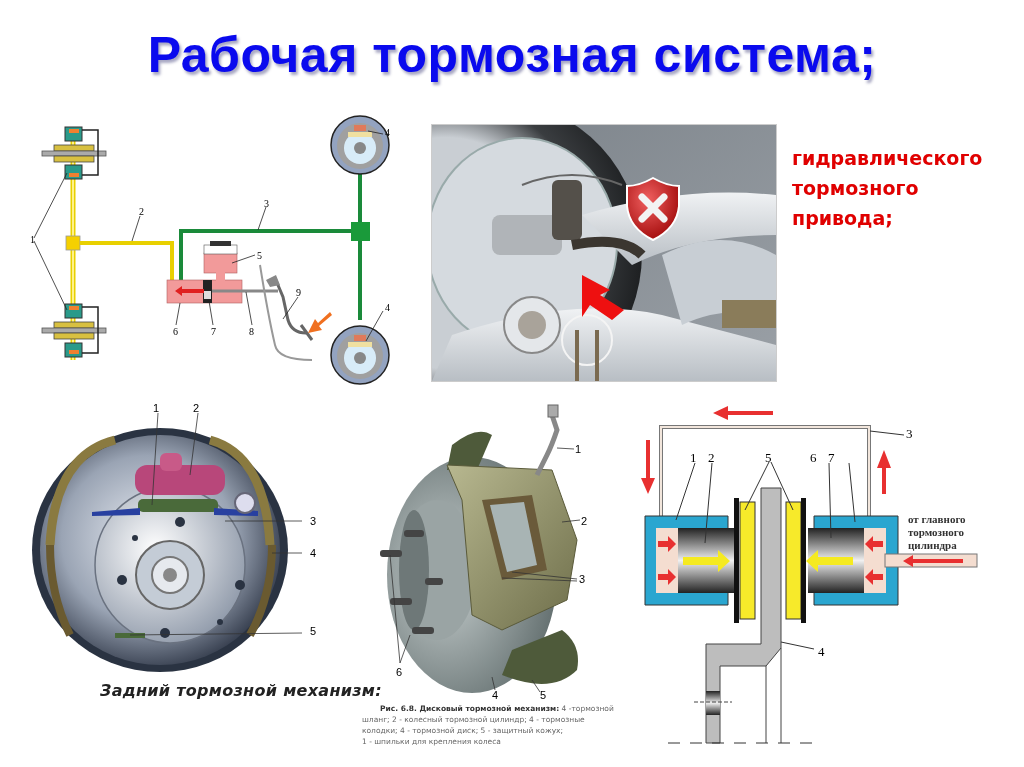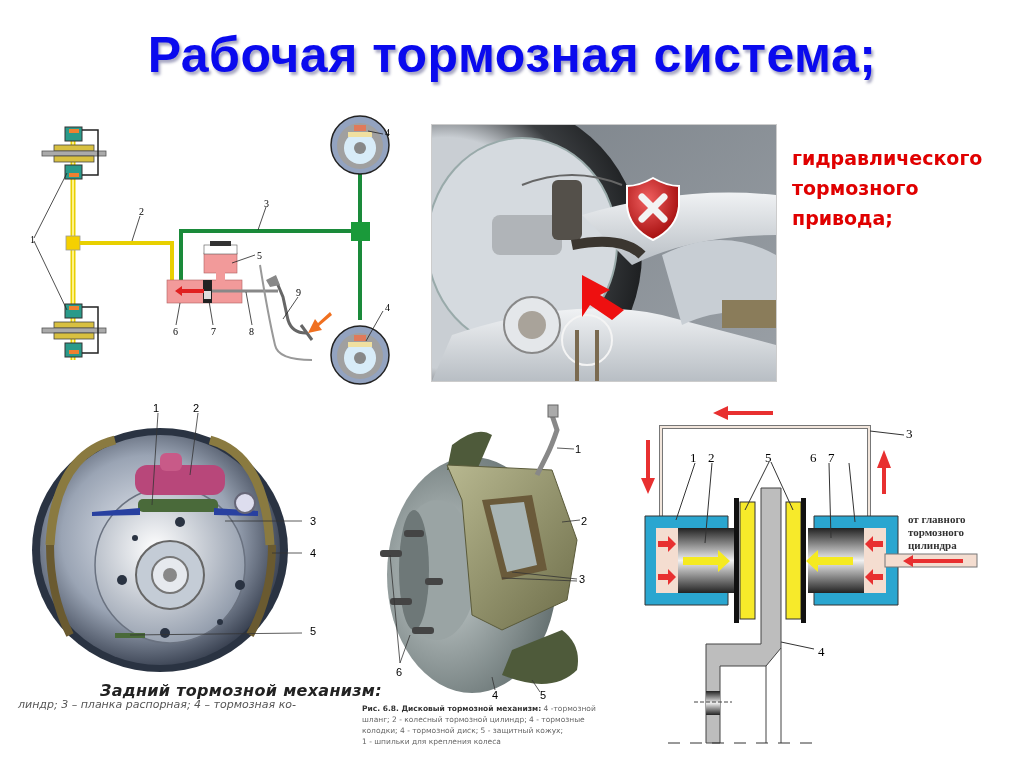--- a/index.html
+++ b/index.html
@@ -7,21 +7,21 @@
   .slide-title{position:absolute;left:0;top:26px;width:1024px;text-align:center;font-family:"Liberation Sans",sans-serif;font-weight:bold;font-size:50px;color:#0a0aee;letter-spacing:0.5px;text-shadow:2px 3px 3px rgba(0,0,80,0.35);}
   .panel{position:absolute;}
   .side-note{position:absolute;left:792px;top:143px;width:230px;font-family:"DejaVu Sans",sans-serif;font-weight:bold;font-size:19px;line-height:30px;color:#e00000;}
   .side-note span{display:block;white-space:nowrap;}
   svg text{font-family:"Liberation Serif",serif;}
   .cap1-title{position:absolute;left:100px;top:681px;font-family:"DejaVu Sans",sans-serif;font-weight:bold;font-style:italic;font-size:16px;color:#222;white-space:nowrap;letter-spacing:0.3px;}
   .cap1-body{position:absolute;left:18px;top:697px;width:320px;font-family:"DejaVu Sans",sans-serif;font-style:italic;font-size:11px;line-height:15px;color:#555;}
   .cap1-body span{display:block;white-space:nowrap;}
   .cap2{position:absolute;left:362px;top:703px;width:262px;font-family:"DejaVu Sans",sans-serif;font-size:7.5px;line-height:11px;color:#666;}
   .cap2 span{display:block;white-space:nowrap;}
-  .cap2 b{color:#333;}
+  .cap2 b{color:#333;margin-left:18px;}
   .photo{position:absolute;left:431px;top:124px;width:344px;height:256px;overflow:hidden;border:1px solid #ccc;}
 </style>
 </head>
 <body>
 
 <div class="slide-title">Рабочая тормозная система;</div>
 
 <svg class="panel" style="left:20px;top:115px;" width="400" height="270" viewBox="0 0 400 270">
   <rect x="0" y="0" width="400" height="270" fill="#fff"></rect>
 
@@ -205,21 +205,20 @@
   <line x1="262" y1="158" x2="292" y2="158" stroke="#333" stroke-width="0.8"></line>
   <line x1="120" y1="240" x2="292" y2="238" stroke="#333" stroke-width="0.8"></line>
   <text x="143" y="17" font-size="11" style="font-family:'Liberation Sans',sans-serif">1</text>
   <text x="183" y="17" font-size="11" style="font-family:'Liberation Sans',sans-serif">2</text>
   <text x="300" y="130" font-size="11" style="font-family:'Liberation Sans',sans-serif">3</text>
   <text x="300" y="162" font-size="11" style="font-family:'Liberation Sans',sans-serif">4</text>
   <text x="300" y="240" font-size="11" style="font-family:'Liberation Sans',sans-serif">5</text>
 </svg>
 <div class="cap1-title">Задний тормозной механизм:</div>
 <div class="cap1-body">
-  <span>линдр; 3 – планка распорная; 4 – тормозная ко-</span>
 </div>
 
 <svg class="panel" style="left:352px;top:400px;" width="272" height="300" viewBox="0 0 272 300">
   <defs>
     <radialGradient id="disc" cx="0.35" cy="0.5" r="0.7">
       <stop offset="0" stop-color="#c8d0d0"></stop>
       <stop offset="1" stop-color="#5e6a6a"></stop>
     </radialGradient>
     <linearGradient id="cal" x1="0" y1="0" x2="1" y2="1">
       <stop offset="0" stop-color="#b8b890"></stop>

